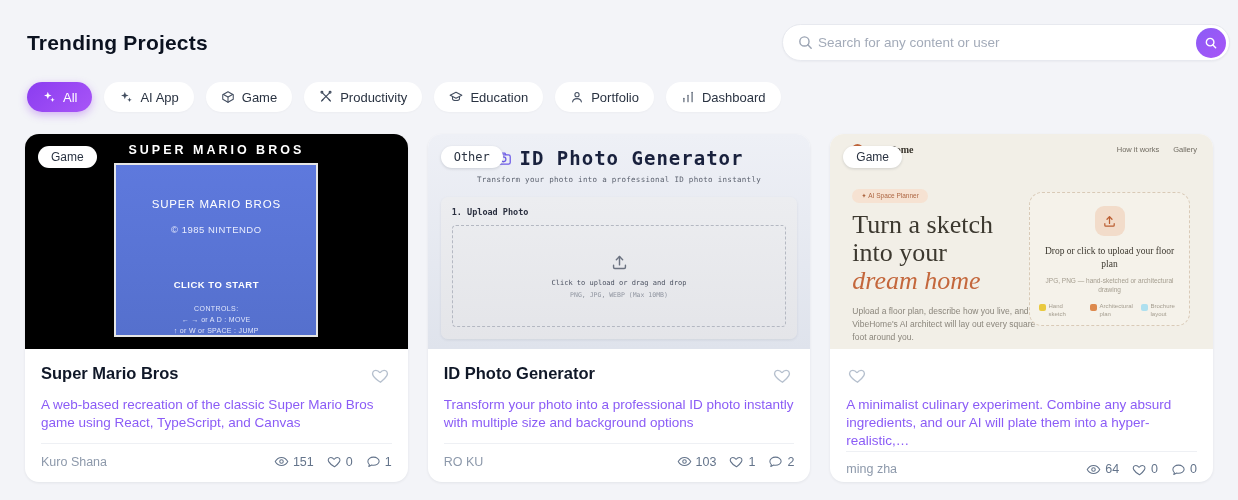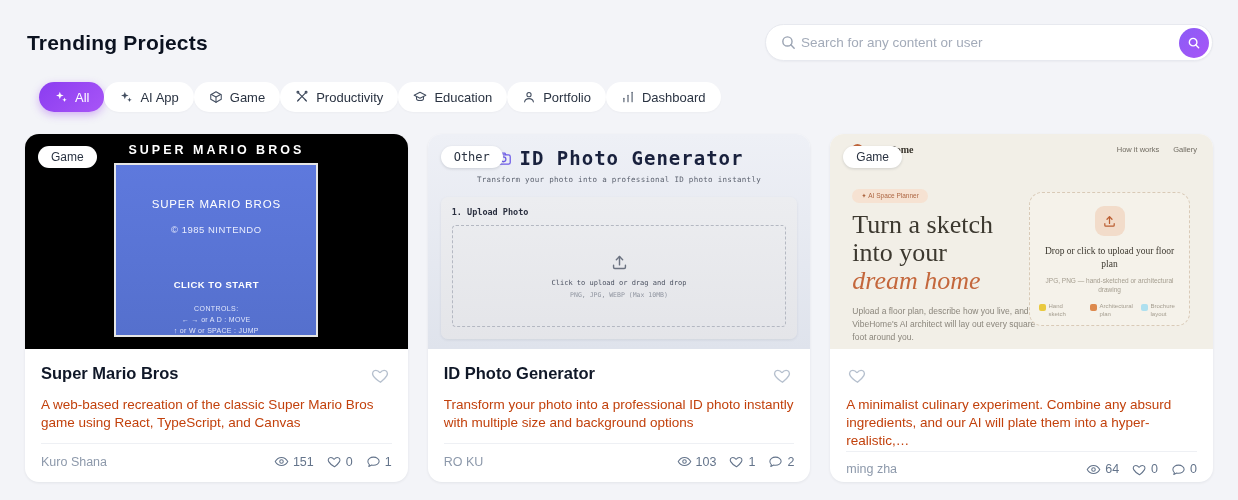--- a/index.html
+++ b/index.html
@@ -1,44 +1,44 @@
 <!DOCTYPE html>
 <html><head>
 <meta charset="utf-8">
 <style>
   * { margin:0; padding:0; box-sizing:border-box; }
   html,body { width:1238px; height:500px; overflow:hidden; }
   body { background:#f3f4f8; font-family:"Liberation Sans", sans-serif; color:#101828; }
 
   
-  .header { display:flex; justify-content:space-between; align-items:center; padding:24px 25px 0 27px; }
+  .header { display:flex; justify-content:space-between; align-items:center; padding:24px 8px 0 27px; }
   .page-title { font-size:21px; font-weight:700; letter-spacing:.2px; color:#0b1220; }
   .searchbar { position:relative; width:448px; height:37px; background:#fff; border:1px solid #e7e9ef; border-radius:19px; display:flex; align-items:center; padding:0 40px 0 14px; box-shadow:0 1px 2px rgba(16,24,40,.04); }
   .searchbar .mag { color:#9aa3b2; display:flex; }
   .searchbar input { border:none; outline:none; flex:1; margin-left:4px; font-size:13.5px; color:#334155; background:transparent; font-family:"Liberation Sans", sans-serif; }
   .searchbar input::placeholder { color:#a3abb9; }
   .search-btn { position:absolute; right:3px; top:3px; width:30px; height:30px; border-radius:50%; border:none; background:linear-gradient(135deg,#8b5cf6,#a855f7); color:#fff; display:flex; align-items:center; justify-content:center; cursor:pointer; }
 
   
-  .filters { display:flex; gap:0; padding:21px 25px 0 27px;margin-left:12px; }
+  .filters { display:flex; gap:12px; padding:21px 25px 0 27px; }
   .chip { display:flex; align-items:center; gap:7px; height:30px; padding:0 15px; border-radius:16px; background:#fff; color:#2a3342; font-size:13px; font-weight:500; border:none; cursor:pointer; box-shadow:0 1px 2px rgba(16,24,40,.03); }
   .chip .ic { display:flex; color:#434e60; }
   .chip.active { background:linear-gradient(135deg,#8b3df0,#a855f7); color:#fff; box-shadow:0 3px 8px rgba(147,51,234,.35); }
   .chip.active .ic { color:#fff; }
 
   
   .grid { display:flex; gap:20px; padding:22px 25px 0 25px; }
   .card { width:383px; height:348px; background:#fff; border-radius:14px; overflow:hidden; display:flex; flex-direction:column; box-shadow:0 1px 3px rgba(16,24,40,.07); cursor:pointer; }
   .thumb { height:215px; position:relative; overflow:hidden; flex:none; }
   .tag { position:absolute; top:12px; left:13px; background:#fff; border-radius:14px; padding:4px 13px; font-size:12px; color:#2a3342; box-shadow:0 1px 3px rgba(16,24,40,.15); z-index:5; }
   .card-body { flex:1; display:flex; flex-direction:column; padding:15px 16px 13px; }
   .title-row { display:flex; justify-content:space-between; align-items:flex-start; }
   .card-title { font-size:16.5px; font-weight:700; color:#101828; }
   .fav { background:none; border:none; color:#b6c0ce; cursor:pointer; display:flex; padding:2px; }
-  .card-desc { margin-top:9px; font-size:13.5px; line-height:1.35; color:#c2410c; }
+  .card-desc { margin-top:9px; font-size:13.5px; line-height:1.35; color:#8b5cf6; }
   .card-footer { margin-top:auto; border-top:1px solid #eef0f4; padding-top:10px; display:flex; justify-content:space-between; align-items:center; }
   .author { font-size:12.5px; color:#8d99ab; }
   .stats { display:flex; gap:13px; align-items:center; color:#64748b; font-size:12.5px; }
   .stat { display:flex; align-items:center; gap:4px; }
   .stat svg { color:#64748b; }
 
   
   .thumb-mario { background:#000; display:flex; flex-direction:column; align-items:center; }
   .mario-head { margin-top:9px; color:#fff; font-size:12.5px; font-weight:700; letter-spacing:3px; }
   .mario-canvas { margin-top:6px; width:204px; height:174px; background:linear-gradient(180deg,#5e79dd,#5570cd); border:2px solid #e6e6e6; display:flex; flex-direction:column; align-items:center; color:#fff; }

